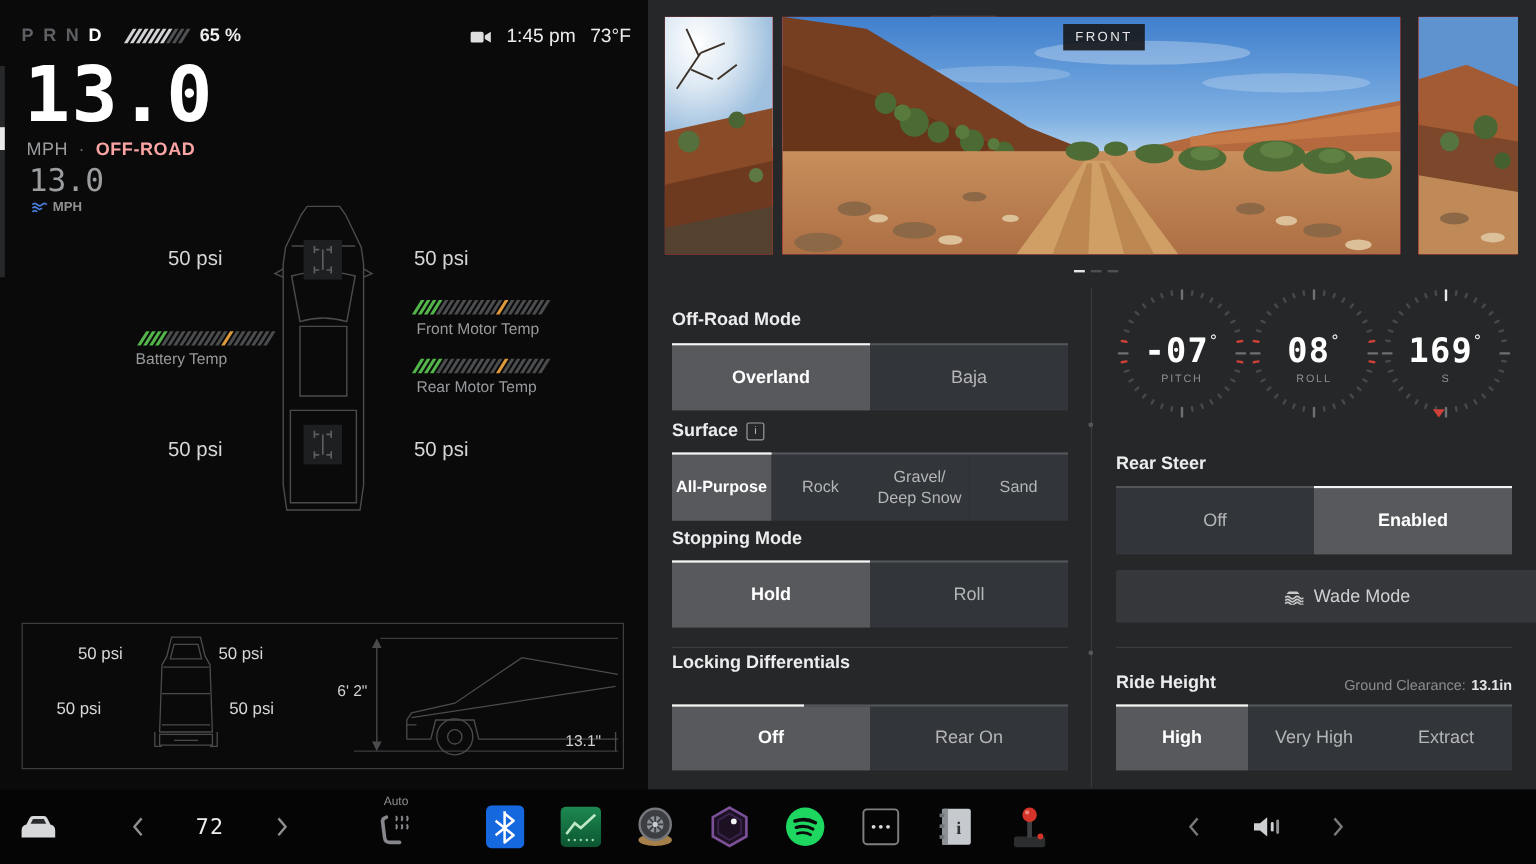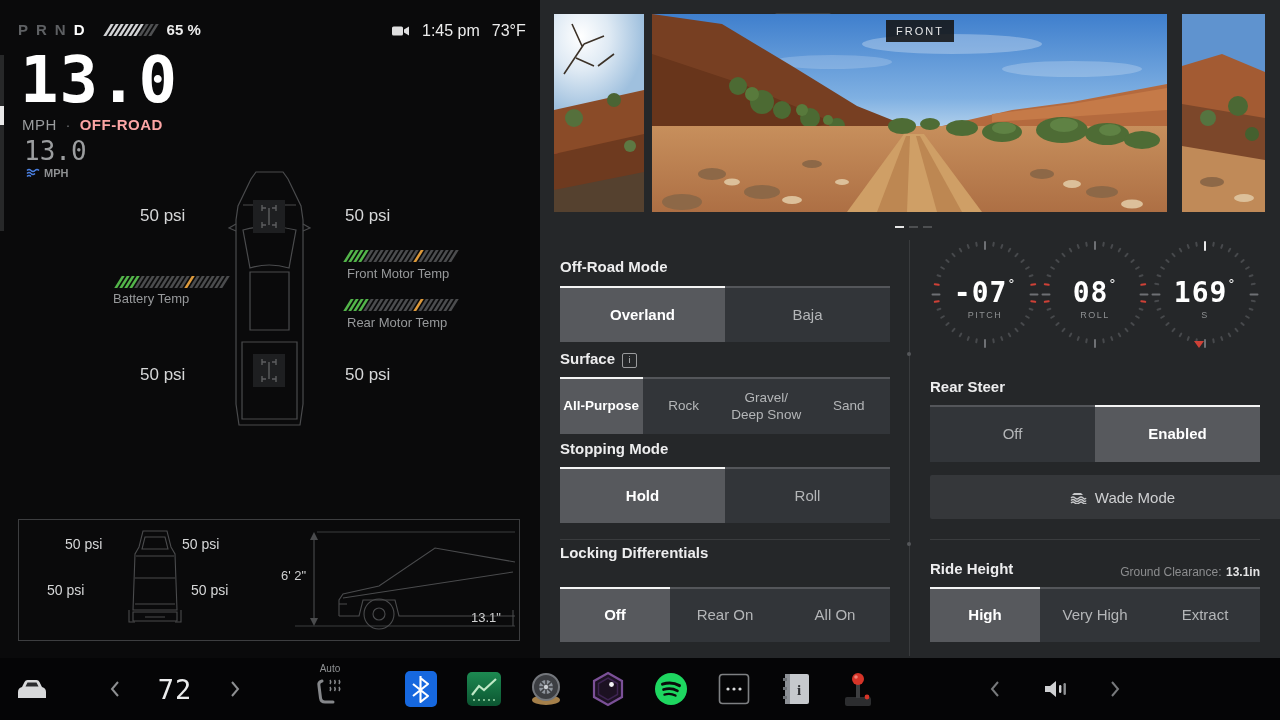--- a/index.html
+++ b/index.html
@@ -60,21 +60,21 @@
       color:#cfd0d2;font-size:15px;border-radius:2px;gap:8px;}
   .gc-label{font-size:12px;color:#8c8d8f;}
   .gc-value{font-size:12px;color:#e4e4e5;font-weight:bold;}
   #colline{left:369px;top:240px;width:1px;height:416px;background:#393b3d;}
   .coldot{width:4px;height:4px;border-radius:2px;background:#55575a;position:absolute;left:367px;}
 
   
   #dock{position:absolute;left:0;top:658px;width:1280px;height:62px;background:#050506;}
   .dock-item{position:absolute;top:0;height:62px;display:flex;align-items:center;justify-content:center;}
   .chev{color:#8d8f91;}
-  #cabin-temp{font-size:27px;color:#eceded;letter-spacing:1px;}
+  #cabin-temp{font-size:18px;color:#eceded;letter-spacing:1px;}
   #seat-auto{position:absolute;font-size:10px;color:#8e9092;top:5px;left:0;right:0;text-align:center;}
   line,polyline,path.sline{vector-effect:non-scaling-stroke;}
 </style>
 </head>
 <body>
 
 <div id="root">
 
   <div id="cluster">
 
@@ -414,21 +414,20 @@
 
     <div class="divider" style="left:20px;top:539px;width:330px;"></div>
 
     <div class="abs h-title" style="left:20px;top:544px;">Locking Differentials</div>
     <div class="underline" style="left:20px;top:587px;width:330px;">
         <span class="fill" style="left:0;width:33.34%;"></span>
       </div>
     <div class="seg" style="left:20px;top:589px;width:330px;height:53px;">
       <div class="opt selected">Off</div>
       <div class="opt">Rear On</div>
-      <div class="opt">All On</div>
     </div>
 
     <div class="abs" style="left:390px;top:238px;display:flex;width:330px;justify-content:space-between;">
       <div class="gauge">
         <div class="gauge-ticks">
             <i style="height: 9px; background: rgb(110, 112, 116); transform: rotate(0deg) translateY(-49px);"></i>
             <i style="height: 5px; background: rgb(71, 73, 76); transform: rotate(10deg) translateY(-49px);"></i>
             <i style="height: 5px; background: rgb(71, 73, 76); transform: rotate(20deg) translateY(-49px);"></i>
             <i style="height: 5px; background: rgb(71, 73, 76); transform: rotate(30deg) translateY(-49px);"></i>
             <i style="height: 5px; background: rgb(71, 73, 76); transform: rotate(40deg) translateY(-49px);"></i>

